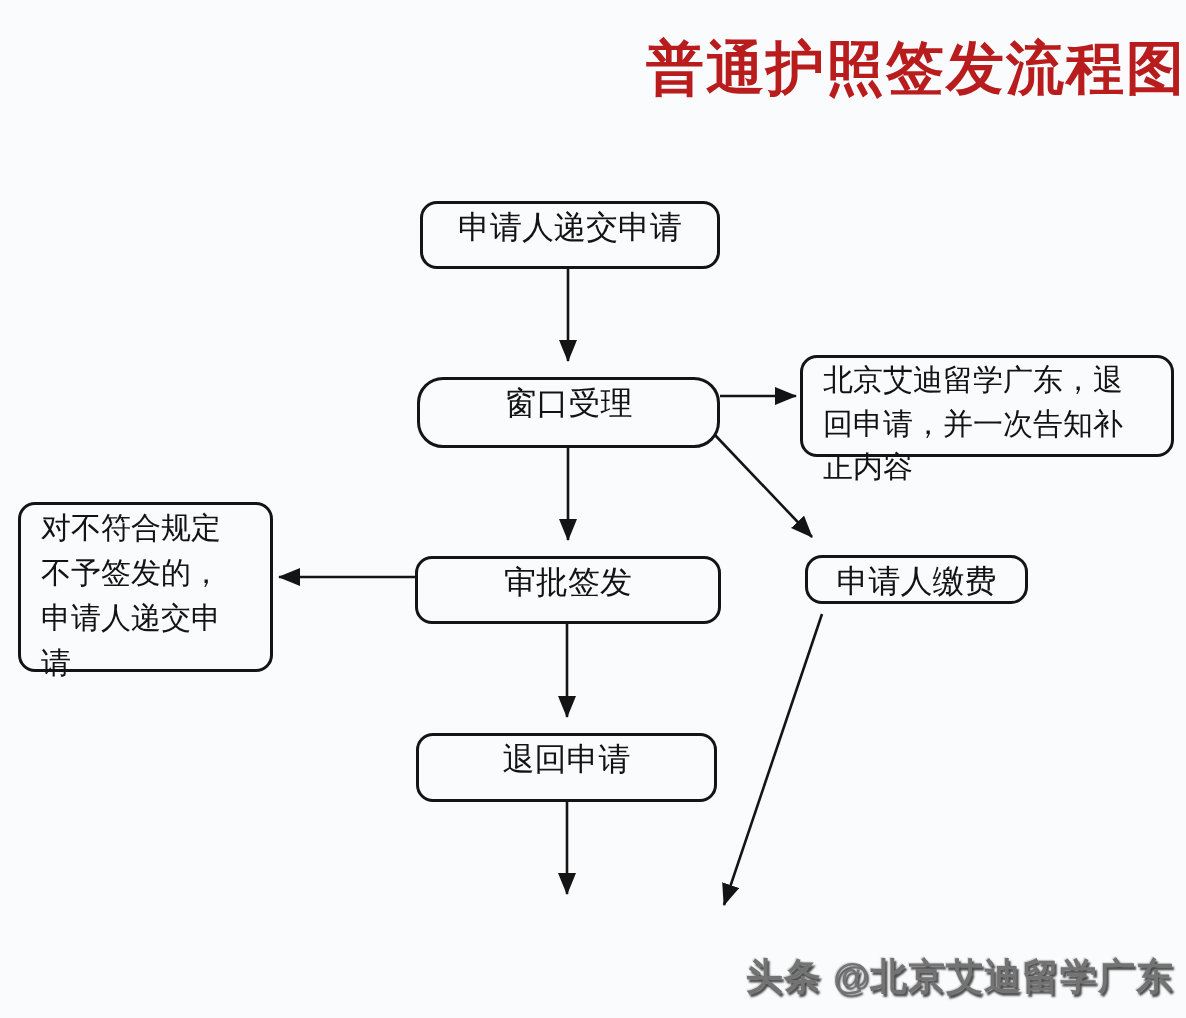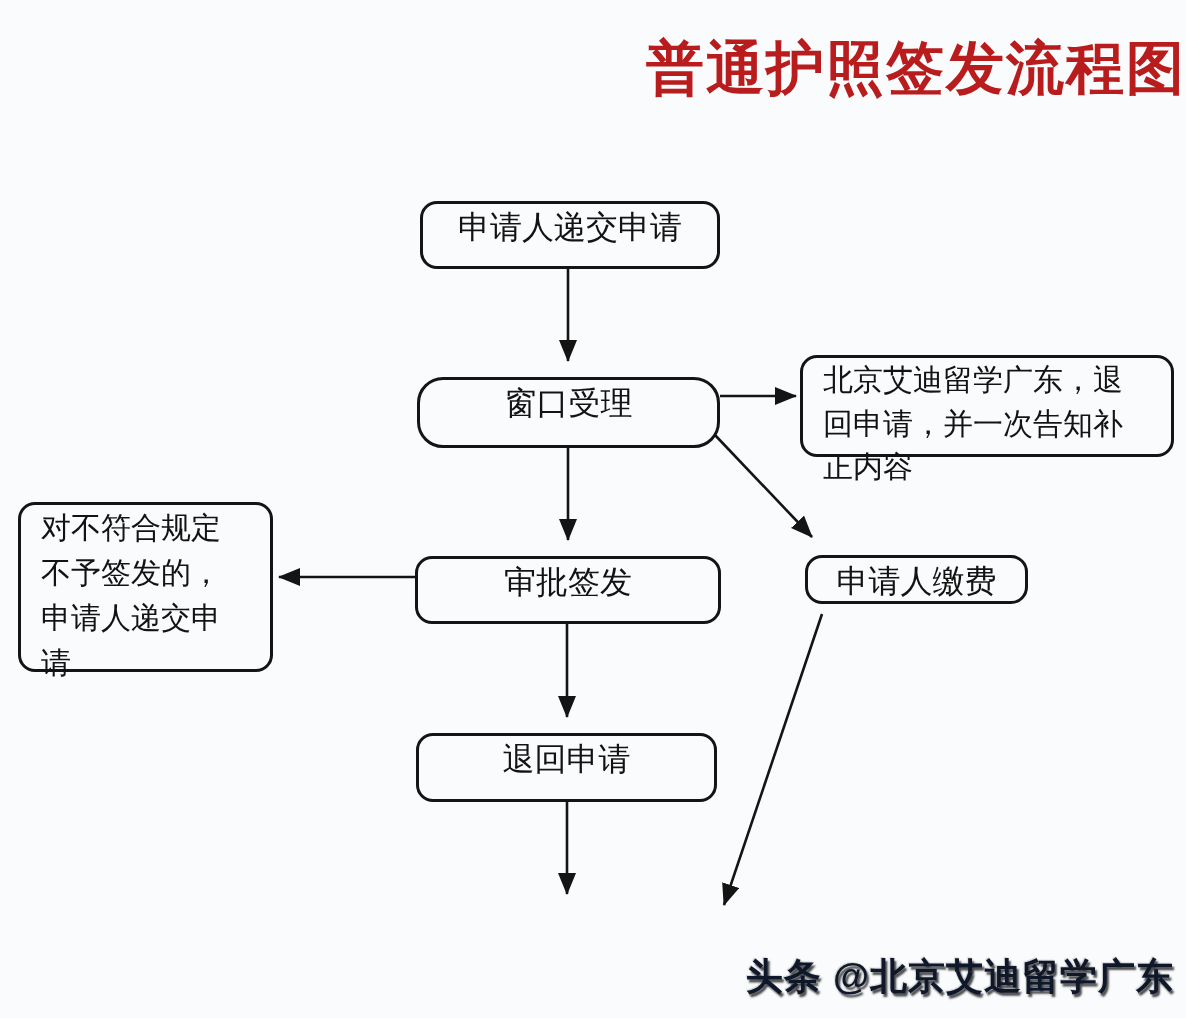--- a/index.html
+++ b/index.html
@@ -63,21 +63,21 @@
     fill: none;
     stroke: #141414;
     stroke-width: 2.6px;
   }
   .watermark {
     position: absolute;
     right: 12px; top: 952px;
     font-size: 37px;
     font-weight: 700;
     letter-spacing: 1px;
-    color: #0f172a;
+    color: #737373;
     text-shadow: 2px 3px 2px rgba(45,45,45,0.85), -1px -1px 1px rgba(140,140,140,0.35);
     white-space: nowrap;
   }
 </style>
 </head>
 <body>
 
 <div class="stage">
 
   <div class="title">普通护照签发流程图</div>

